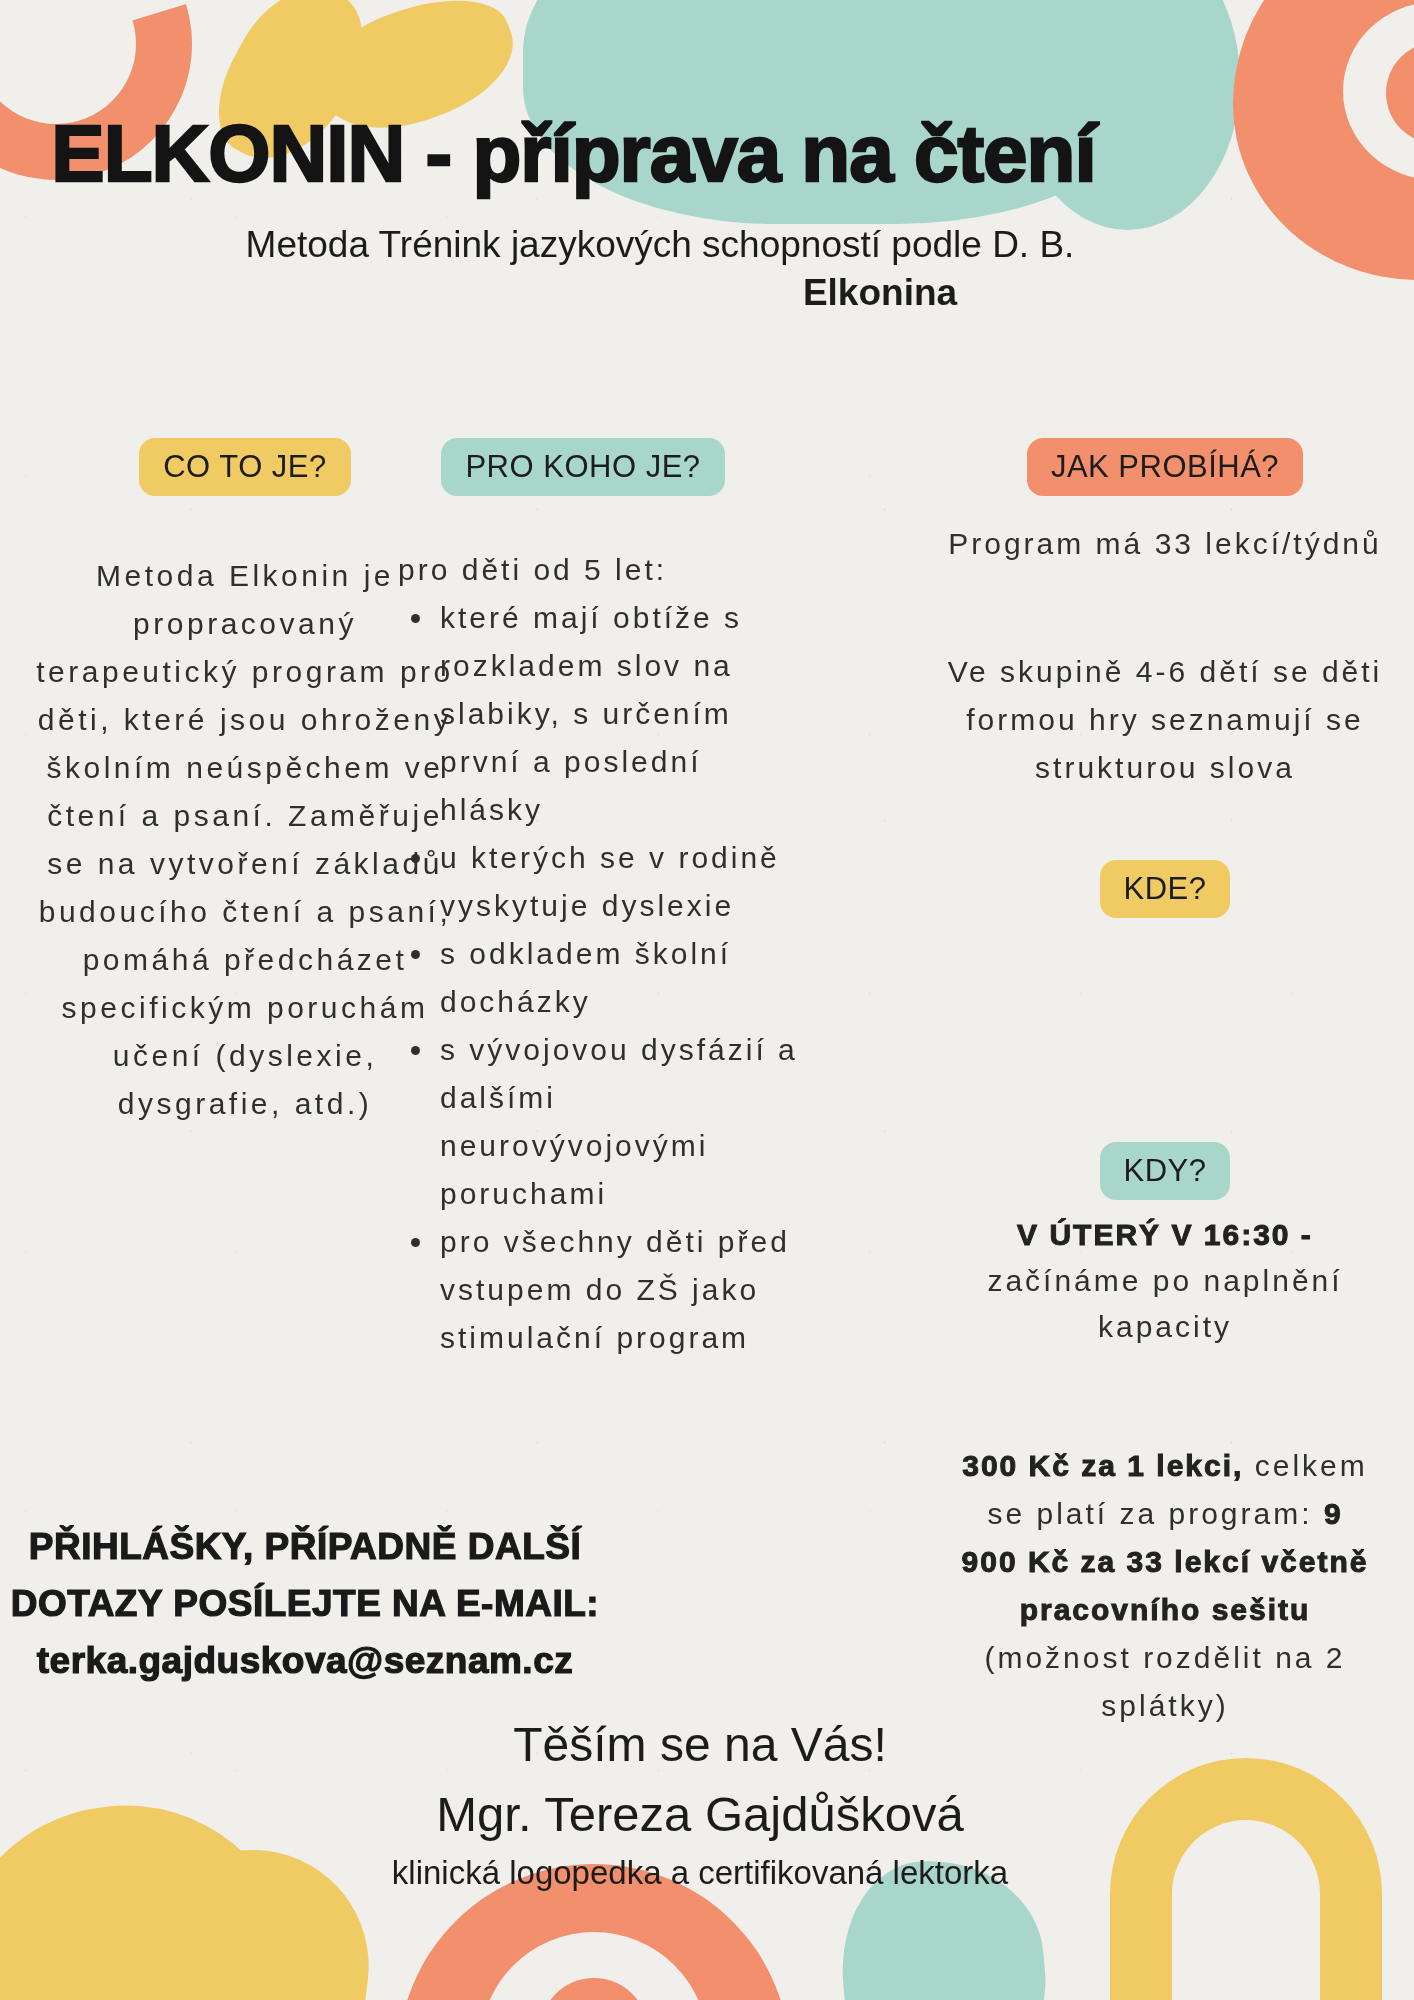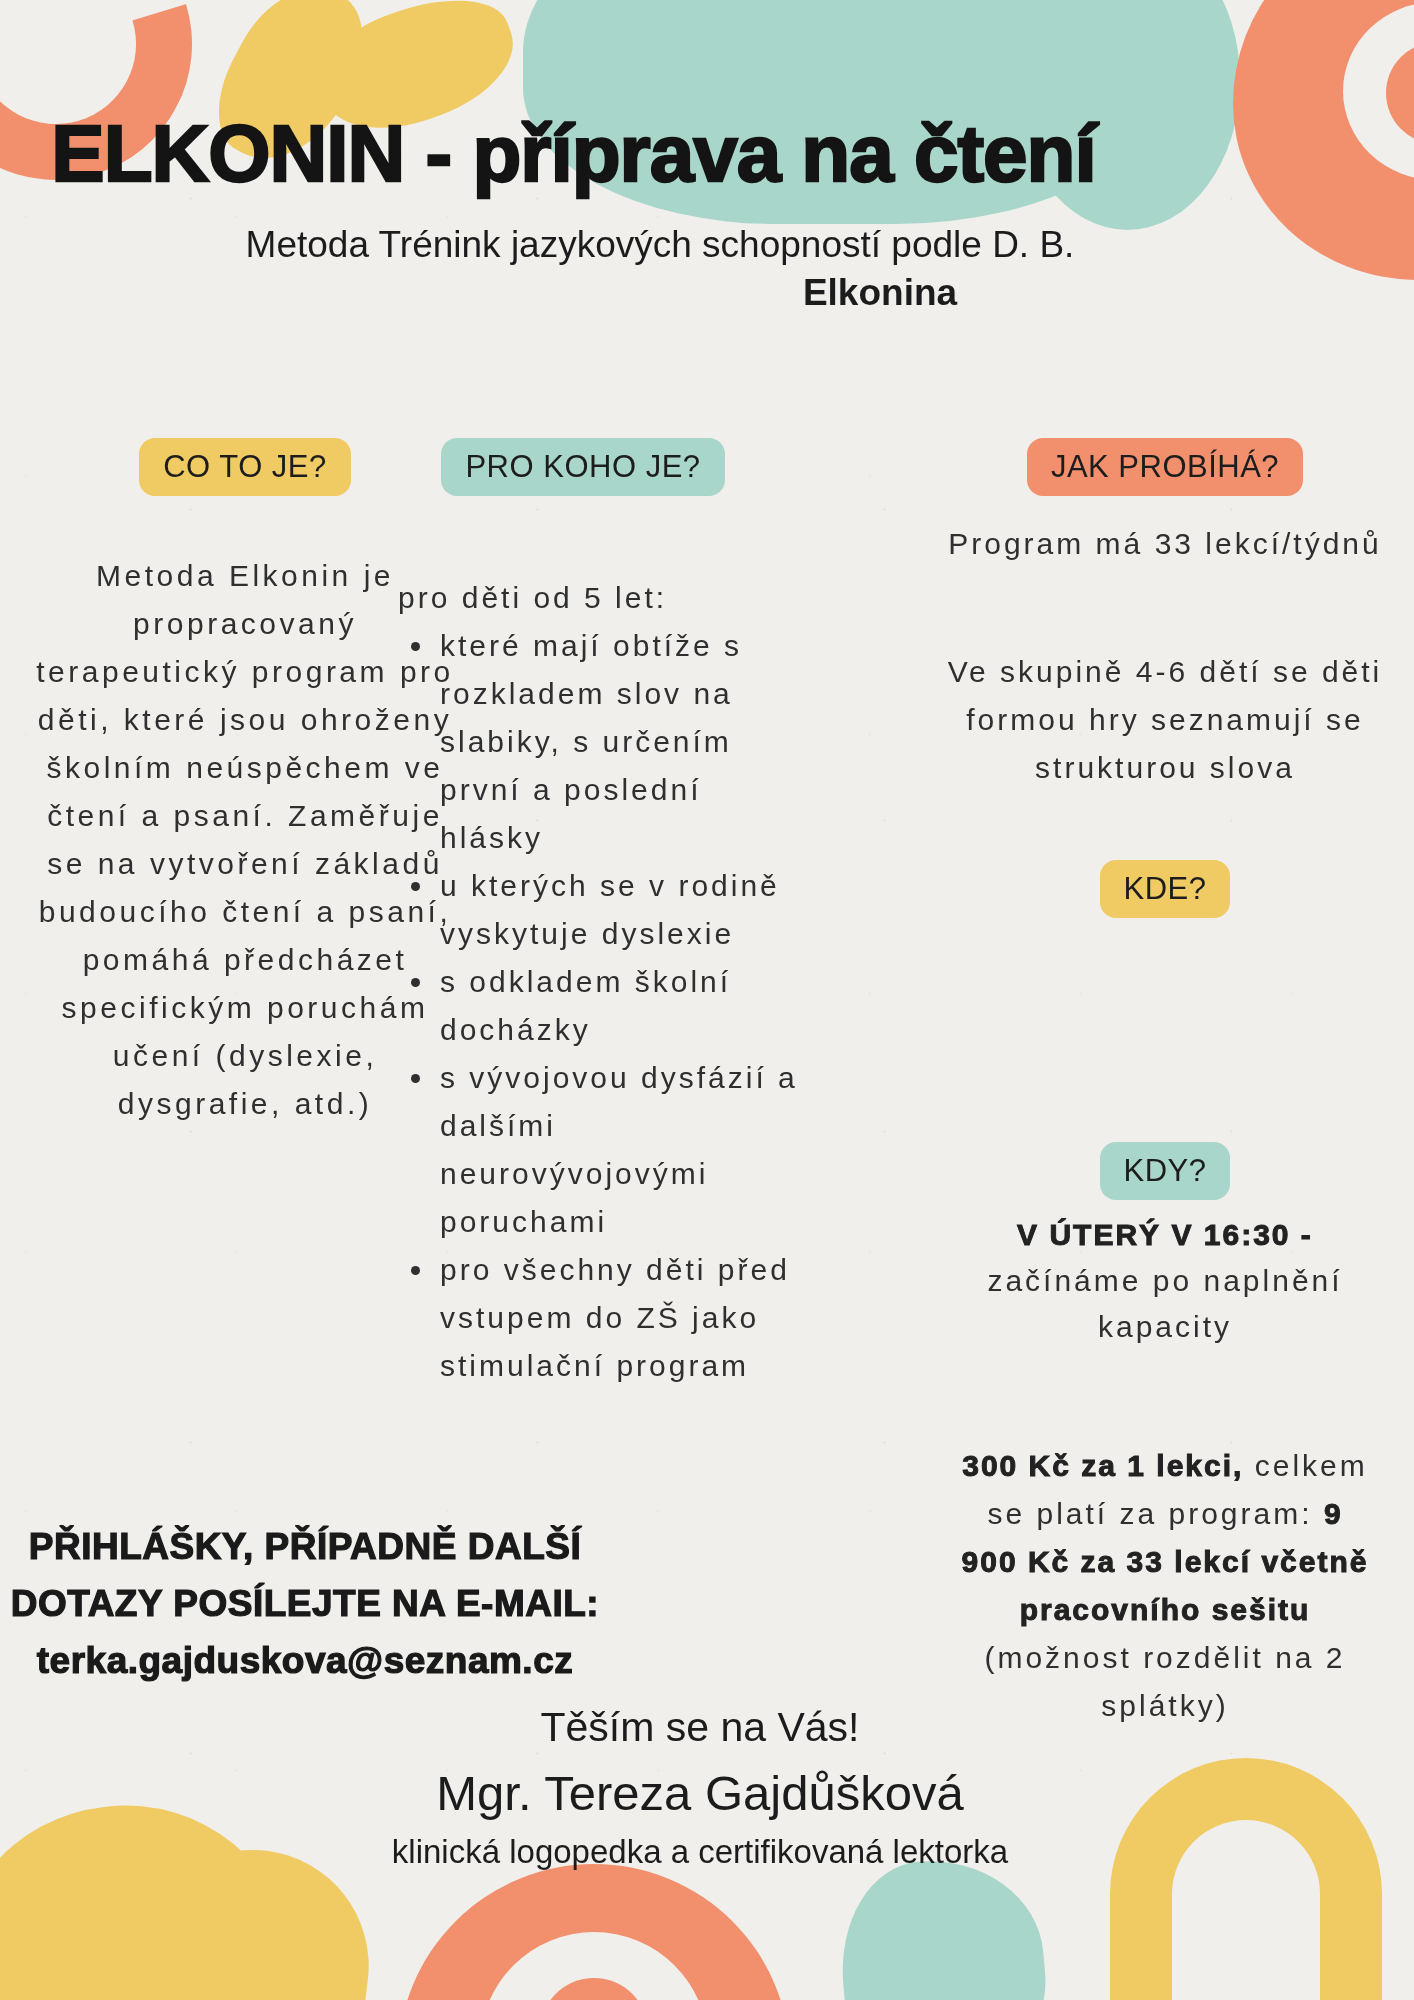--- a/index.html
+++ b/index.html
@@ -61,40 +61,40 @@
 
   .badge{display:inline-block;padding:11px 24px;border-radius:16px;
     font-size:31px;letter-spacing:.5px;color:#1d1d1d;white-space:nowrap;}
   .bg-yellow{background:#f0ca63;}
   .bg-teal{background:#a9d6cb;}
   .bg-salmon{background:#f2906e;}
   .badge-wrap{text-align:center;}
 
   .body-text{font-size:30px;letter-spacing:3px;line-height:48px;color:#2f2f2f;}
   .col1{left:35px;top:552px;width:420px;text-align:center;letter-spacing:3.5px;}
-  .col2{left:398px;top:546px;width:400px;text-align:left;margin-top:28px;}
+  .col2{left:398px;top:546px;width:400px;text-align:left;}
   .col2 ul{margin:0;padding:0 0 0 38px;list-style:disc outside;}
   .col2 li{padding-left:4px;}
   .col3{left:945px;width:440px;text-align:center;}
   .c3-p1{top:520px;}
   .c3-p2{top:648px;left:925px;width:480px;}
   .kde-badge{top:860px;}
   .kde-text{top:936px;font-weight:bold;letter-spacing:2px;
     -webkit-text-stroke:1px #222;color:#222;}
   .kdy-badge{top:1142px;}
   .kdy-text{top:1212px;line-height:46px;}
   .bold-inline{font-weight:bold;letter-spacing:2px;-webkit-text-stroke:1px #222;color:#222;}
   .cena-badge{top:1366px;}
   .price{top:1442px;left:955px;width:420px;}
 
   .contact{left:10px;top:1518px;width:590px;text-align:center;
     font-size:37px;font-weight:bold;line-height:57px;letter-spacing:.5px;
     color:#1a1a1a;-webkit-text-stroke:1.2px #1a1a1a;}
   .closing-wrap{left:240px;top:1704px;width:920px;text-align:center;color:#1c1c1c;}
-  .closing{font-size:41px;margin:0;}
+  .closing{font-size:48px;margin:13px;}
   .name{font-size:49px;margin:14px 0 0 0;}
   .role{font-size:33px;margin:12px 0 0 0;}
   p{margin:0;}
 </style>
 </head>
 <body>
 
 <div class="canvas">
 
   <div class="abs shape ring-tl"></div>

